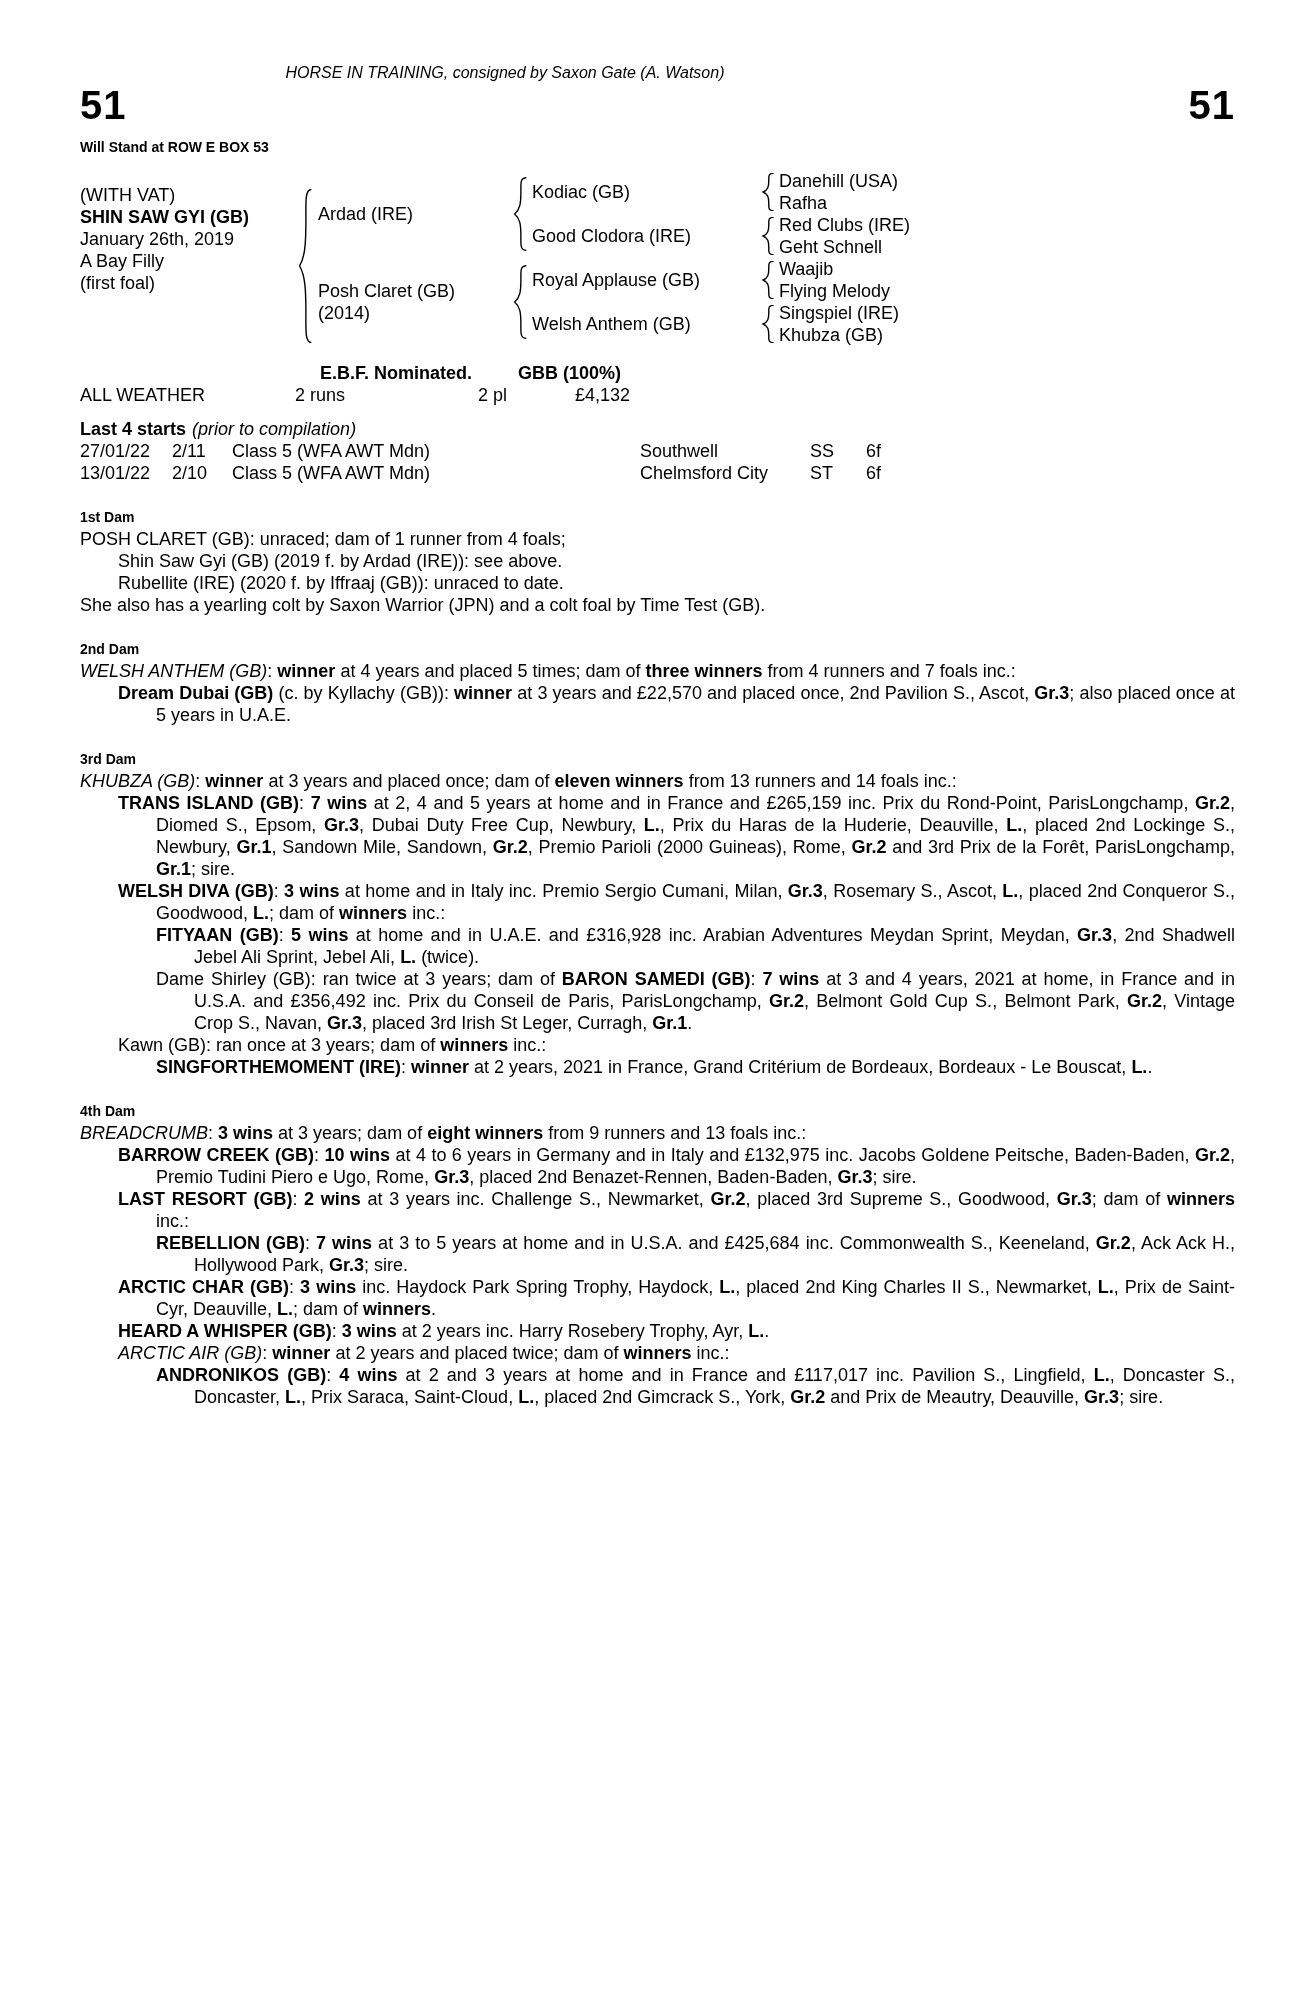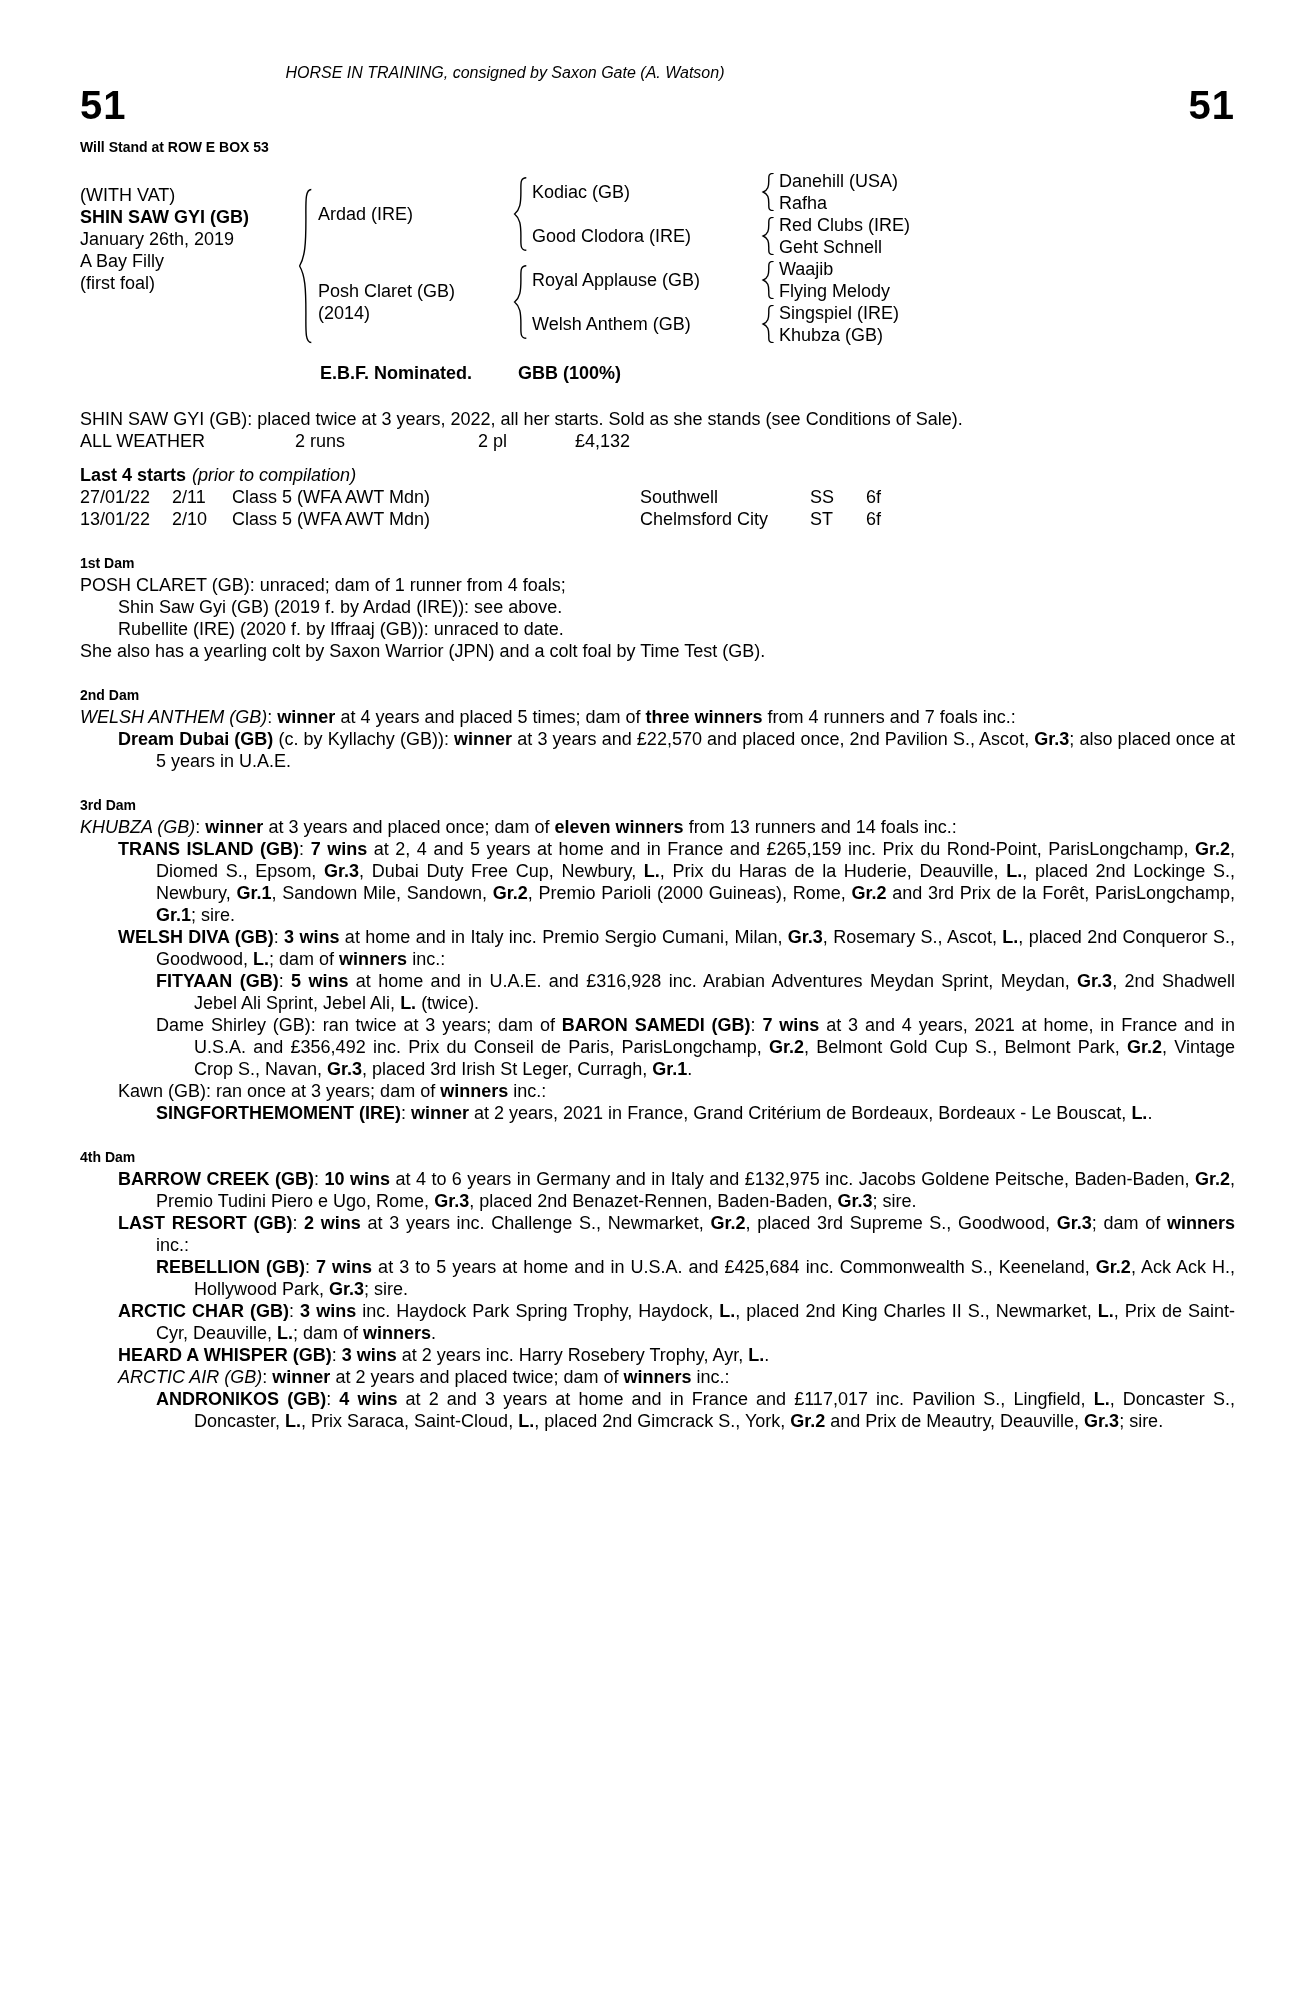--- a/index.html
+++ b/index.html
@@ -147,21 +147,20 @@
     <div class="ped-cell g-ggp6">Flying Melody</div>
     <div class="ped-cell g-ggp7">Singspiel (IRE)</div>
     <div class="ped-cell g-ggp8">Khubza (GB)</div>
   </div>
 
   <div class="nom-row">
     <span>E.B.F. Nominated.</span>
     <span>GBB (100%)</span>
   </div>
 
-  <p class="para ind0 desc"><span>SHIN SAW GYI (GB): placed twice at 3 years, 2022, all her starts. Sold as she stands (see Conditions of Sale).</span></p>
 
   <div class="race-row">
     <span class="race-c1">ALL WEATHER</span>
     <span class="race-c2">2 runs</span>
     <span class="race-c3">2 pl</span>
     <span>£4,132</span>
   </div>
 
   <div class="ls-title">
     <span class="t">Last 4 starts</span><span class="sub">(prior to compilation)</span>
@@ -204,20 +203,21 @@
     <p class="para ind1"><span class="b">TRANS ISLAND (GB)</span><span>: </span><span class="b">7 wins</span><span> at 2, 4 and 5 years at home and in France and £265,159 inc. Prix du Rond-Point, ParisLongchamp, </span><span class="b">Gr.2</span><span>, Diomed S., Epsom, </span><span class="b">Gr.3</span><span>, Dubai Duty Free Cup, Newbury, </span><span class="b">L.</span><span>, Prix du Haras de la Huderie, Deauville, </span><span class="b">L.</span><span>, placed 2nd Lockinge S., Newbury, </span><span class="b">Gr.1</span><span>, Sandown Mile, Sandown, </span><span class="b">Gr.2</span><span>, Premio Parioli (2000 Guineas), Rome, </span><span class="b">Gr.2</span><span> and 3rd Prix de la Forêt, ParisLongchamp, </span><span class="b">Gr.1</span><span>; sire.</span></p>
     <p class="para ind1"><span class="b">WELSH DIVA (GB)</span><span>: </span><span class="b">3 wins</span><span> at home and in Italy inc. Premio Sergio Cumani, Milan, </span><span class="b">Gr.3</span><span>, Rosemary S., Ascot, </span><span class="b">L.</span><span>, placed 2nd Conqueror S., Goodwood, </span><span class="b">L.</span><span>; dam of </span><span class="b">winners</span><span> inc.:</span></p>
     <p class="para ind2"><span class="b">FITYAAN (GB)</span><span>: </span><span class="b">5 wins</span><span> at home and in U.A.E. and £316,928 inc. Arabian Adventures Meydan Sprint, Meydan, </span><span class="b">Gr.3</span><span>, 2nd Shadwell Jebel Ali Sprint, Jebel Ali, </span><span class="b">L.</span><span> (twice).</span></p>
     <p class="para ind2"><span>Dame Shirley (GB): ran twice at 3 years; dam of </span><span class="b">BARON SAMEDI (GB)</span><span>: </span><span class="b">7 wins</span><span> at 3 and 4 years, 2021 at home, in France and in U.S.A. and £356,492 inc. Prix du Conseil de Paris, ParisLongchamp, </span><span class="b">Gr.2</span><span>, Belmont Gold Cup S., Belmont Park, </span><span class="b">Gr.2</span><span>, Vintage Crop S., Navan, </span><span class="b">Gr.3</span><span>, placed 3rd Irish St Leger, Curragh, </span><span class="b">Gr.1</span><span>.</span></p>
     <p class="para ind1"><span>Kawn (GB): ran once at 3 years; dam of </span><span class="b">winners</span><span> inc.:</span></p>
     <p class="para ind2"><span class="b">SINGFORTHEMOMENT (IRE)</span><span>: </span><span class="b">winner</span><span> at 2 years, 2021 in France, Grand Critérium de Bordeaux, Bordeaux - Le Bouscat, </span><span class="b">L.</span><span>.</span></p>
   </section>
 
   <section class="section">
     <h3>4th Dam</h3>
+    <p class="para ind0"><span class="i">BREADCRUMB</span><span>: </span><span class="b">3 wins</span><span> at 3 years; dam of </span><span class="b">eight winners</span><span> from 9 runners and 13 foals inc.:</span></p>
     <p class="para ind1"><span class="b">BARROW CREEK (GB)</span><span>: </span><span class="b">10 wins</span><span> at 4 to 6 years in Germany and in Italy and £132,975 inc. Jacobs Goldene Peitsche, Baden-Baden, </span><span class="b">Gr.2</span><span>, Premio Tudini Piero e Ugo, Rome, </span><span class="b">Gr.3</span><span>, placed 2nd Benazet-Rennen, Baden-Baden, </span><span class="b">Gr.3</span><span>; sire.</span></p>
     <p class="para ind1"><span class="b">LAST RESORT (GB)</span><span>: </span><span class="b">2 wins</span><span> at 3 years inc. Challenge S., Newmarket, </span><span class="b">Gr.2</span><span>, placed 3rd Supreme S., Goodwood, </span><span class="b">Gr.3</span><span>; dam of </span><span class="b">winners</span><span> inc.:</span></p>
     <p class="para ind2"><span class="b">REBELLION (GB)</span><span>: </span><span class="b">7 wins</span><span> at 3 to 5 years at home and in U.S.A. and £425,684 inc. Commonwealth S., Keeneland, </span><span class="b">Gr.2</span><span>, Ack Ack H., Hollywood Park, </span><span class="b">Gr.3</span><span>; sire.</span></p>
     <p class="para ind1"><span class="b">ARCTIC CHAR (GB)</span><span>: </span><span class="b">3 wins</span><span> inc. Haydock Park Spring Trophy, Haydock, </span><span class="b">L.</span><span>, placed 2nd King Charles II S., Newmarket, </span><span class="b">L.</span><span>, Prix de Saint-Cyr, Deauville, </span><span class="b">L.</span><span>; dam of </span><span class="b">winners</span><span>.</span></p>
     <p class="para ind1"><span class="b">HEARD A WHISPER (GB)</span><span>: </span><span class="b">3 wins</span><span> at 2 years inc. Harry Rosebery Trophy, Ayr, </span><span class="b">L.</span><span>.</span></p>
     <p class="para ind1"><span class="i">ARCTIC AIR (GB)</span><span>: </span><span class="b">winner</span><span> at 2 years and placed twice; dam of </span><span class="b">winners</span><span> inc.:</span></p>
     <p class="para ind2"><span class="b">ANDRONIKOS (GB)</span><span>: </span><span class="b">4 wins</span><span> at 2 and 3 years at home and in France and £117,017 inc. Pavilion S., Lingfield, </span><span class="b">L.</span><span>, Doncaster S., Doncaster, </span><span class="b">L.</span><span>, Prix Saraca, Saint-Cloud, </span><span class="b">L.</span><span>, placed 2nd Gimcrack S., York, </span><span class="b">Gr.2</span><span> and Prix de Meautry, Deauville, </span><span class="b">Gr.3</span><span>; sire.</span></p>
   </section>
 
 </div>

